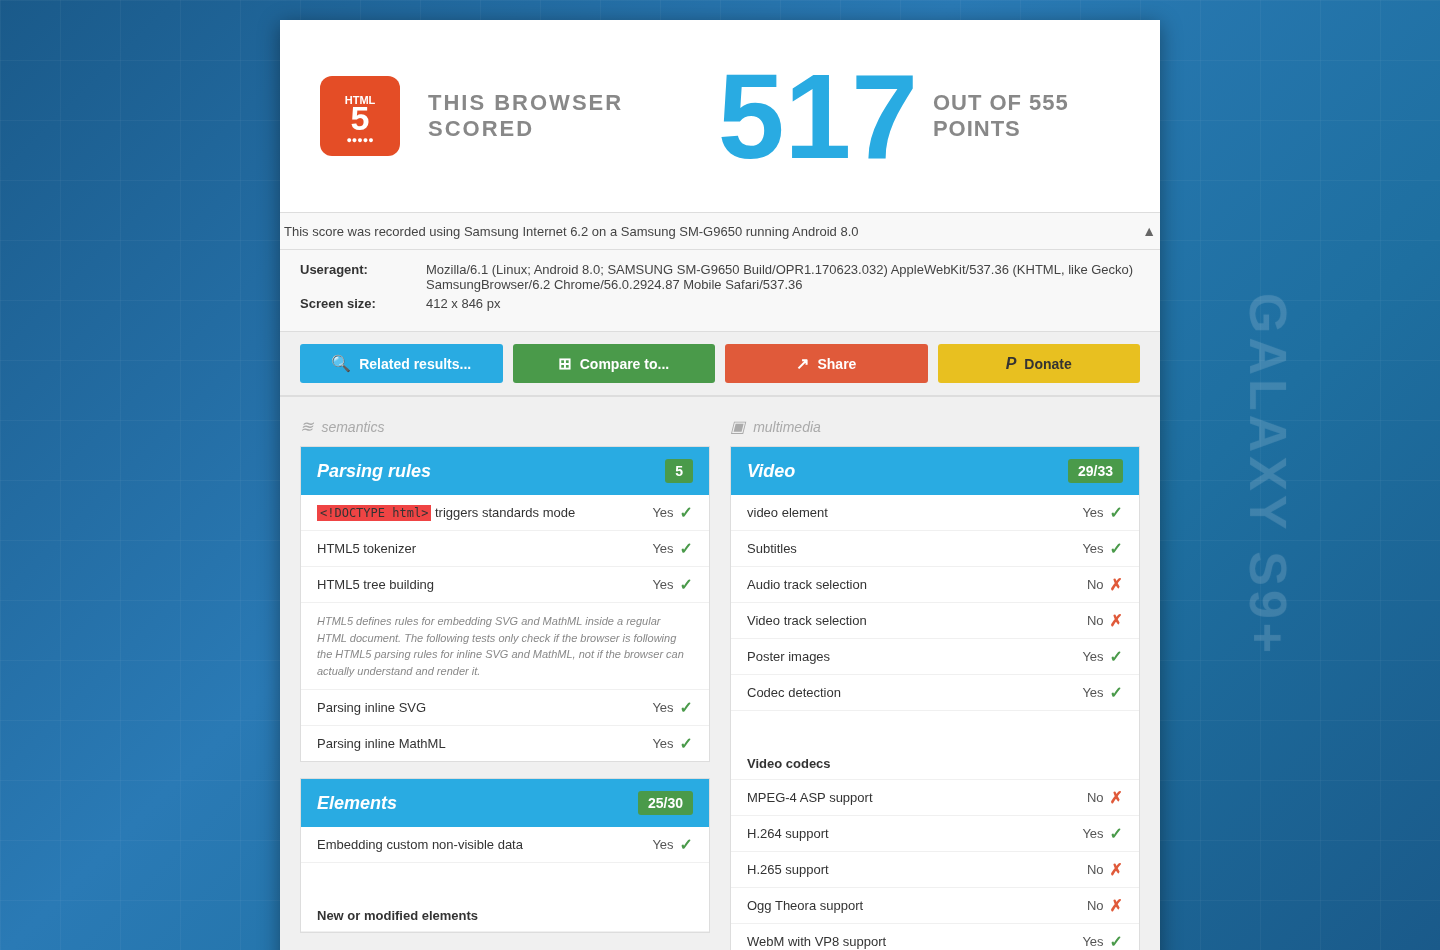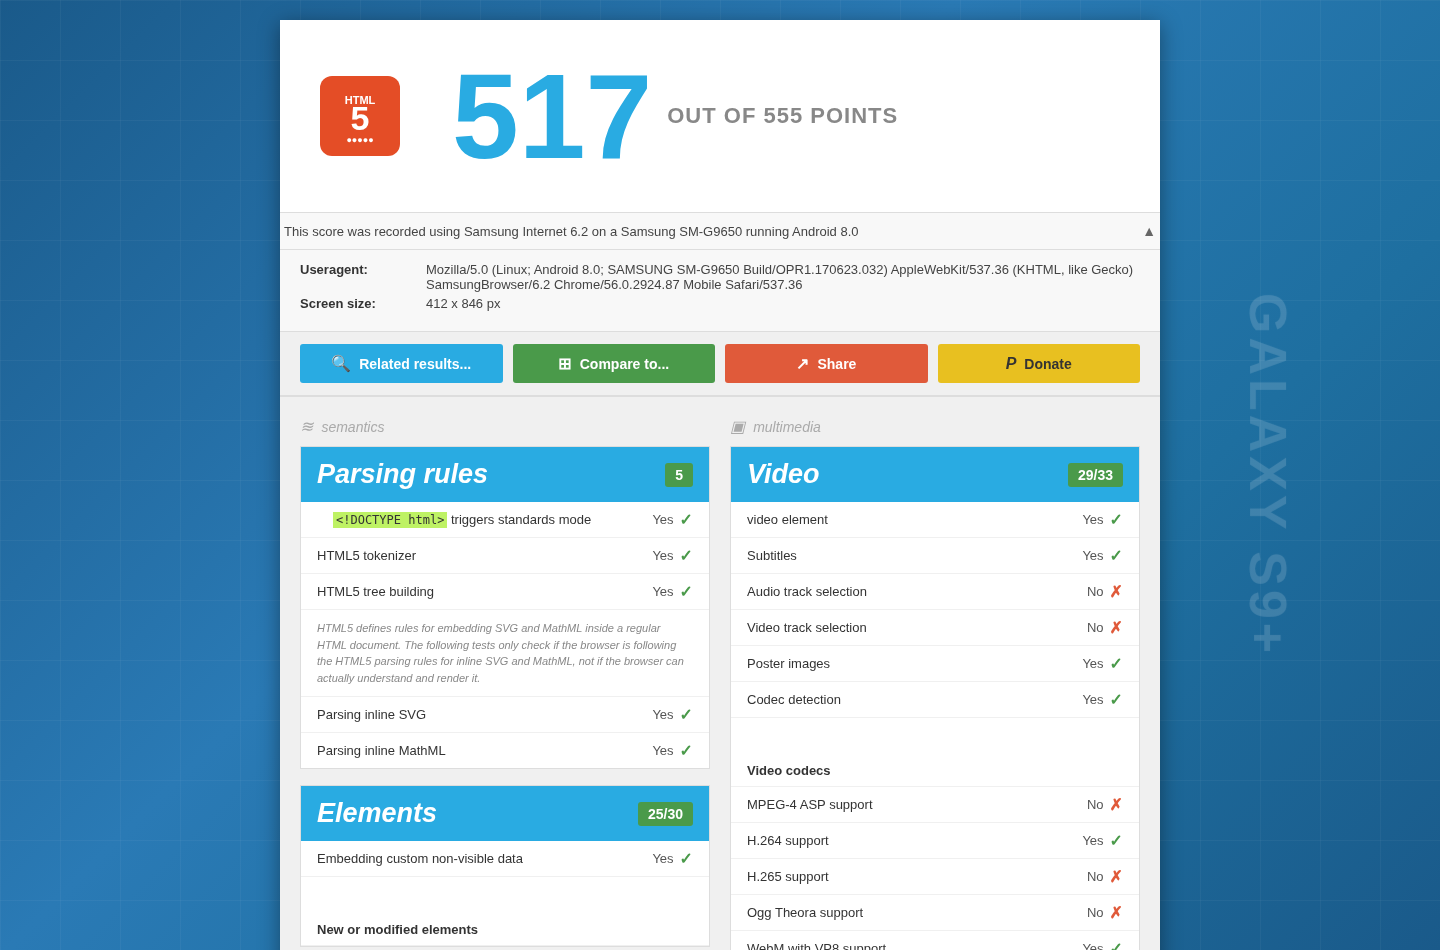--- a/index.html
+++ b/index.html
@@ -230,21 +230,21 @@
     .feature-header {
       background: #29abe2;
       display: flex;
       justify-content: space-between;
       align-items: center;
       padding: 12px 16px;
     }
 
     .feature-title {
       color: white;
-      font-size: 27px;
+      font-size: 18px;
       font-weight: bold;
       font-style: italic;
     }
 
     .feature-score {
       background: #4a9a4a;
       color: white;
       font-size: 14px;
       font-weight: bold;
       padding: 4px 10px;
@@ -296,23 +296,22 @@
       font-size: 13px;
       font-weight: bold;
       color: #333;
       border-bottom: 1px solid #f0f0f0;
       margin-top: 37px;
     }
 
     code {
       font-family: monospace;
       font-size: 12px;
-      background: #bef264;
+      background: #ef4444;
       padding: 1px 3px;
-      margin-left: 16px;
     }
   </style>
 </head>
 <body>
 
 <div class="bg-grid"></div>
 
 <div class="galaxy-text">GALAXY S9+</div>
 
 <div class="main-container">
@@ -320,34 +319,35 @@
   <div class="score-header">
     <div class="html5-logo">
       <svg viewBox="0 0 80 80" xmlns="http://www.w3.org/2000/svg">
         <rect width="80" height="80" rx="12" fill="#e44d26"></rect>
         <text x="40" y="28" text-anchor="middle" fill="white" font-size="11" font-weight="bold" font-family="Arial">HTML</text>
         <text x="40" y="54" text-anchor="middle" fill="white" font-size="34" font-weight="bold" font-family="Arial">5</text>
         <text x="40" y="67" text-anchor="middle" fill="white" font-size="9" font-family="Arial">●●●●●</text>
       </svg>
     </div>
     <div class="score-text">
+      <span class="score-label">THIS BROWSER SCORED</span>
       <span class="score-number">517</span>
       <span class="score-out-of">OUT OF 555 POINTS</span>
     </div>
   </div>
 
   <div class="info-bar">
     <span class="info-bar-text">This score was recorded using Samsung Internet 6.2 on a Samsung SM-G9650 running Android 8.0</span>
     <span class="info-triangle">▲</span>
   </div>
 
   <div class="details-section">
     <div class="detail-row">
       <span class="detail-label">Useragent:</span>
-      <span class="detail-value">Mozilla/5.0 (Linux; Android 8.0; SAMSUNG SM-G9650 Build/OPR1.170623.032) AppleWebKit/537.36 (KHTML, like Gecko) SamsungBrowser/6.2 Chrome/56.0.2924.87 Mobile Safari/537.36</span>
+      <span class="detail-value">Mozilla/6.1 (Linux; Android 8.0; SAMSUNG SM-G9650 Build/OPR1.170623.032) AppleWebKit/537.36 (KHTML, like Gecko) SamsungBrowser/6.2 Chrome/56.0.2924.87 Mobile Safari/537.36</span>
     </div>
     <div class="detail-row">
       <span class="detail-label">Screen size:</span>
       <span class="detail-value">412 x 846 px</span>
     </div>
   </div>
 
   <div class="action-buttons">
     <button class="action-btn btn-related">
       <span class="btn-icon">🔍</span>

